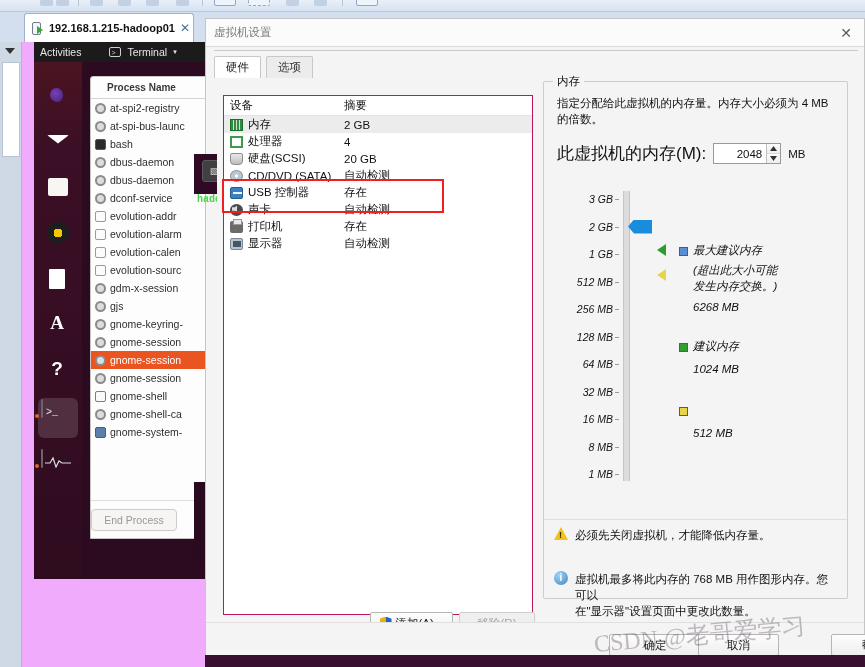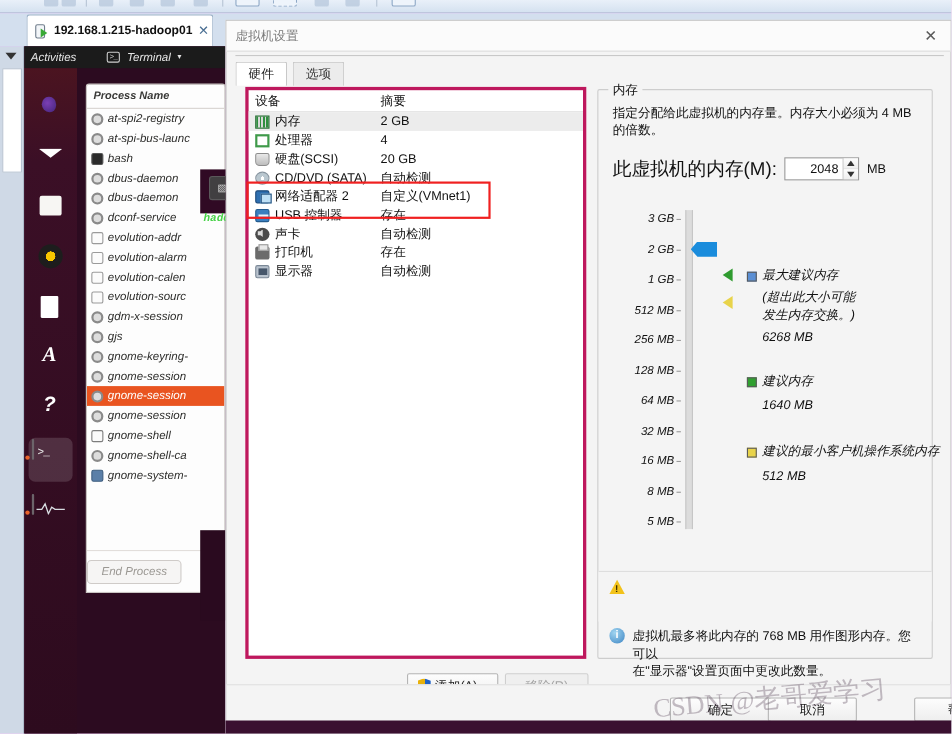--- a/index.html
+++ b/index.html
@@ -48,22 +48,22 @@
     position:absolute; left:0; top:42px; width:22px; height:625px;
     background:#cfd9e6; border-right:1px solid #aab8c8;
   }
   #left-caret { position:absolute; left:5px; top:48px; width:0;height:0;
     border-left:5px solid transparent;border-right:5px solid transparent;border-top:6px solid #333;}
   #left-panel-white { position:absolute; left:2px; top:62px; width:18px; height:95px;
     background:#fff; border:1px solid #b7c3d2;}
 
   
   #guest {
-    position:absolute; left:22px; top:42px; width:183px; height:625px;
-    background:#2c0b20; overflow:hidden;font-style:italic;
+    position:absolute; left:34px; top:42px; width:183px; height:537px;
+    background:#2c0b20; overflow:hidden;
   }
   #guest-topbar {
     position:absolute; left:0; top:0; width:183px; height:20px;
     background:#1b1b1b; display:flex; align-items:center;
     padding:0 6px; gap:6px; color:#e6e6e6; font-size:10.5px;
   }
   #guest-topbar .term-ico {
     width:12px; height:10px; border:1px solid #cfcfcf; border-radius:2px;
     font-size:7px; color:#cfcfcf; display:flex; align-items:center; justify-content:center;
     margin-left:22px;
@@ -108,21 +108,21 @@
   .ic-monitor svg{position:absolute;left:4px;top:6px;}
 
   
   #sysmon {
     position:absolute; left:56px; top:34px; width:127px; height:463px;
     background:#fdfdfd; border:1px solid #c9c5c2; border-radius:3px 3px 0 0;
     overflow:hidden;
   }
   #sysmon-head {
     height:22px; border-bottom:1px solid #d7d3d0; display:flex; align-items:center;
-    padding-left:6px; font-size:10px; font-weight:bold; color:#3a3a38;
+    padding-left:16px; font-size:10px; font-weight:bold; color:#3a3a38;
   }
   .proc-row {
     height:18px; display:flex; align-items:center; gap:4px; padding-left:4px;
     font-size:10.5px; color:#2e2e2c; white-space:nowrap;
   }
   .proc-row.sel { background:#e95420; color:#fff; }
   .pic { width:11px; height:11px; flex:0 0 auto; border-radius:2px;
          background:#f2f2f2; border:1px solid #a9a9a9; }
   .pic.gear { border-radius:50%; background:#ddd; border:2px solid #8a8a8a; }
   .pic.term { background:#2b2b2b; border:1px solid #555; }
@@ -168,22 +168,22 @@
     position:absolute; top:0; height:22px; padding:0 11px;
     display:flex; align-items:center; font-size:11.5px; color:#1a1a1a;
     border:1px solid #c8c8c8; border-bottom:none; border-radius:2px 2px 0 0;
   }
   .tab.active { background:#fff; z-index:2; }
   .tab.inactive { background:#ececec; color:#333; }
   #tab-underline { position:absolute; left:8px; top:31px; width:644px; height:1px; background:#c8c8c8; }
 
   
   #device-list {
-    position:absolute; left:17px; top:60px; width:310px; height:520px;
-    background:#fff; border:3px solid #be185d;
+    position:absolute; left:17px; top:76px; width:310px; height:520px;
+    background:#fff; border:1px solid #be185d;
   }
   #dev-header { display:flex; height:20px; border-bottom:1px solid #e4e4e4;
     font-size:11.5px; color:#111; align-items:center; }
   #dev-header .c1 { width:120px; padding-left:6px; }
   .dev-row { display:flex; height:17px; align-items:center; font-size:11.5px; color:#111; }
   .dev-row.sel { background:#ececec; }
   .dev-row .c1 { width:120px; padding-left:6px; display:flex; align-items:center; gap:5px; white-space:nowrap; }
   .dev-row .c2 { white-space:nowrap; }
   .dico { width:13px; height:12px; flex:0 0 auto; position:relative; }
   .dico.mem { background:linear-gradient(90deg,#2f8f3f 0 14%,#d8d8d8 14% 28%,#2f8f3f 28% 42%,#d8d8d8 42% 56%,#2f8f3f 56% 70%,#d8d8d8 70% 84%,#2f8f3f 84% 100%);
@@ -492,27 +492,20 @@
               <span>硬盘(SCSI)</span>
             </span>
             <span class="c2">20 GB</span>
           </div>
           <div class="dev-row">
             <span class="c1">
               <span class="dico cd"></span>
               <span>CD/DVD (SATA)</span>
             </span>
             <span class="c2">自动检测</span>
-          </div>
-          <div class="dev-row">
-            <span class="c1">
-              <span class="dico net"></span>
-              <span>网络适配器 2</span>
-            </span>
-            <span class="c2">自定义(VMnet1)</span>
           </div>
           <div class="dev-row">
             <span class="c1">
               <span class="dico usb"></span>
               <span>USB 控制器</span>
             </span>
             <span class="c2">存在</span>
           </div>
           <div class="dev-row">
             <span class="c1">
@@ -589,44 +582,44 @@
             <span class="slabel" style="top: 145.5px;">128 MB</span>
             <span class="stick" style="top: 173px;"></span>
             <span class="slabel" style="top: 173px;">64 MB</span>
             <span class="stick" style="top: 200.5px;"></span>
             <span class="slabel" style="top: 200.5px;">32 MB</span>
             <span class="stick" style="top: 228px;"></span>
             <span class="slabel" style="top: 228px;">16 MB</span>
             <span class="stick" style="top: 255.5px;"></span>
             <span class="slabel" style="top: 255.5px;">8 MB</span>
             <span class="stick" style="top: 283px;"></span>
-            <span class="slabel" style="top: 283px;">5 MB</span>
+            <span class="slabel" style="top: 283px;">1 MB</span>
           </div>
         <div id="slider-thumb" style="top: 28.5px;"></div>
 
         <span class="arrowmark" style="left:100px; top:53px; border-right:9px solid #2f9b2f;"></span>
         <span class="lgbox" style="left:122px; top:56px; background:#5b8fd4;"></span>
         <span class="lg" style="left:136px; top:52px;">最大建议内存</span>
 
         <span class="arrowmark" style="left:100px; top:78px; border-right:9px solid #e8d34a;"></span>
         <span class="lg" style="left:136px; top:72px;">(超出此大小可能</span>
         <span class="lg" style="left:136px; top:88px;">发生内存交换。)</span>
         <span class="lg" style="left:136px; top:110px;">6268 MB</span>
 
         <span class="lgbox" style="left:122px; top:152px; background:#2fa02f;"></span>
         <span class="lg" style="left:136px; top:148px;">建议内存</span>
-        <span class="lg" style="left:136px; top:172px;">1640 MB</span>
+        <span class="lg" style="left:136px; top:172px;">1024 MB</span>
 
         <span class="lgbox" style="left:122px; top:216px; background:#e8d34a;"></span>
-        <span class="lg" style="left:136px; top:212px;">建议的最小客户机操作系统内存</span>
         <span class="lg" style="left:136px; top:236px;">512 MB</span>
       </div>
 
       <div id="warn-box">
         <span class="tri-warn"></span>
+        <span class="warn-text">必须先关闭虚拟机，才能降低内存量。</span>
       </div>
 
       <div id="info-box">
         <span class="info-i">i</span>
         <span class="info-text">
           <span>虚拟机最多将此内存的 768 MB 用作图形内存。您可以</span><br>
           <span>在"显示器"设置页面中更改此数量。</span>
         </span>
       </div>
     </div>

